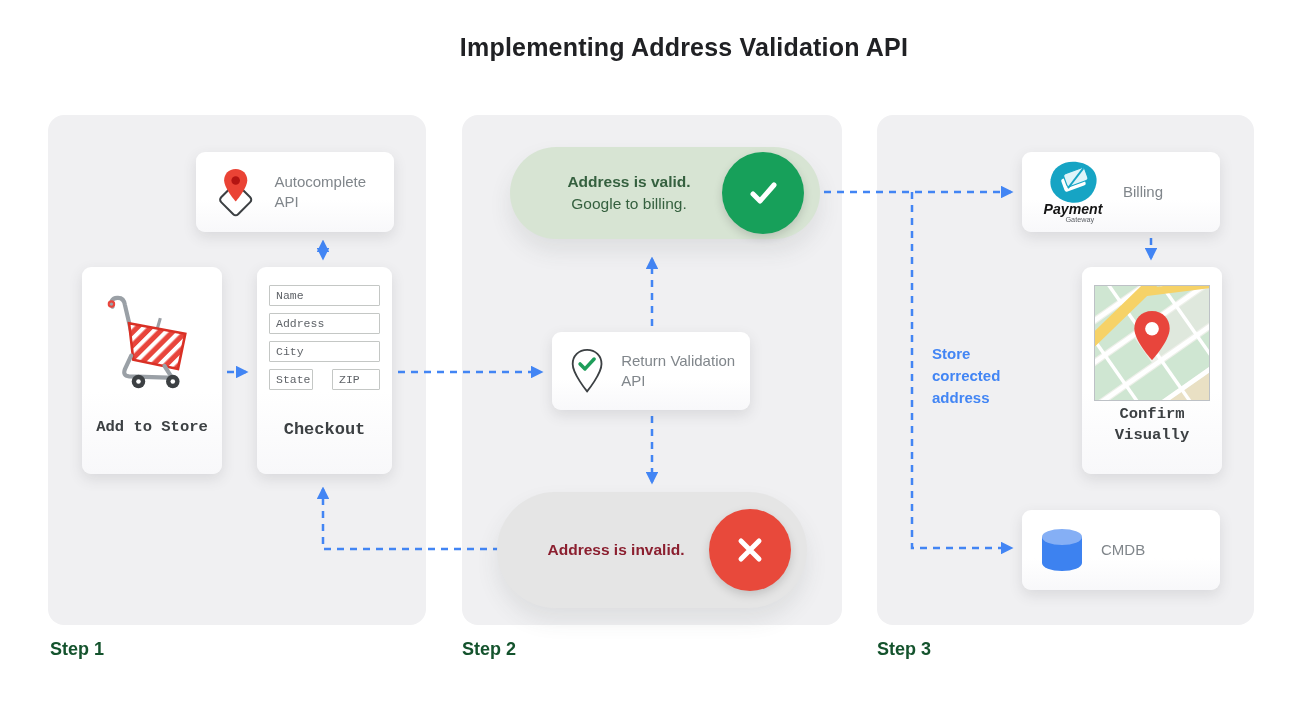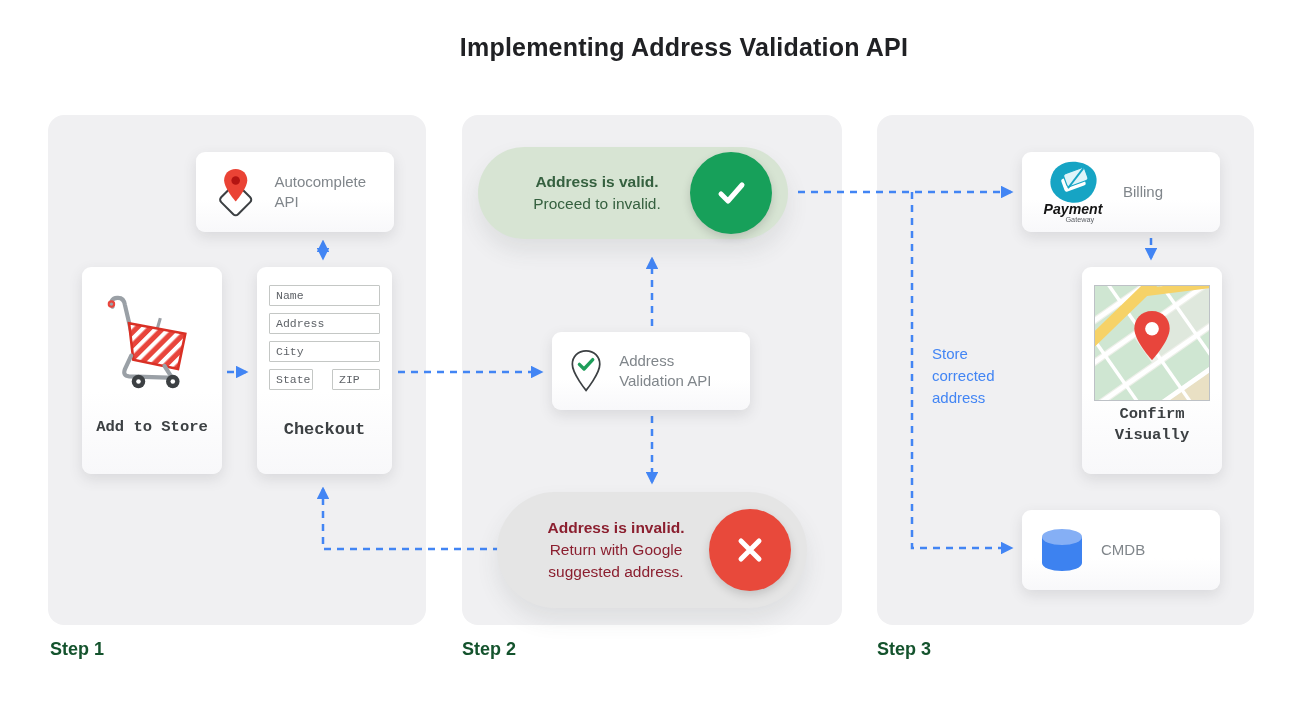--- a/index.html
+++ b/index.html
@@ -43,35 +43,35 @@
 
   .form-field { display:block; width:100%; height:21px; border:1px solid #c4c7c5; background:#fff;
                 color:#5f6368; font-size:11.5px; line-height:19px; padding-left:6px; margin-bottom:7px;
                 border-radius:1px; overflow:hidden; white-space:nowrap; }
   .field-row { display:flex; gap:19px; }
   .field-row .form-field.state { width:44px; flex:none; }
   .field-row .form-field.zip   { flex:1; }
 
   .pill { position:absolute; border-radius:60px; display:flex; align-items:center;
           box-shadow:0 12px 22px rgba(60,64,67,.10); }
-  #valid-pill   { left:478px; top:147px; width:310px; height:92px;  background:#d7e4d3; }
+  #valid-pill   { left:510px; top:147px; width:310px; height:92px;  background:#d7e4d3; }
   #invalid-pill { left:497px; top:492px; width:310px; height:116px; background:#e5e5e5; }
   .pill-text { flex:1; text-align:center; padding-left:26px; font-size:15.5px; line-height:1.4; }
   #valid-pill .pill-text   { color:#35603f; }
   #invalid-pill .pill-text { color:#8b1f2f; }
   .pill-text .bold { font-weight:bold; }
   .pill-circle { width:82px; height:82px; border-radius:50%; flex:none; margin-right:16px;
                  display:flex; align-items:center; justify-content:center;
                  box-shadow:0 4px 10px rgba(0,0,0,.15); }
   #valid-pill .pill-circle   { background:#17a05a; }
   #invalid-pill .pill-circle { background:#e8493b; }
 
   .map-thumb { margin-top:18px; width:116px; height:116px; border:1px solid #bdc1c6; background:#eef0eb; }
 
-  .note { position:absolute; left:932px; top:343px; width:92px; font-size:15px; font-weight:normal;
+  .note { position:absolute; left:932px; top:343px; width:92px; font-size:15px; font-weight:bold;
           color:#4285f4; line-height:1.45; }
 
   svg.arrows { position:absolute; left:0; top:0; width:1312px; height:704px; pointer-events:none; }
 </style>
 </head>
 <body>
 
 <div class="canvas">
 
   <div class="title">Implementing Address Validation API</div>
@@ -138,41 +138,40 @@
     <span class="field-row" style="width:100%">
       <span class="form-field state">State</span>
       <span class="form-field zip">ZIP</span>
     </span>
     <div class="card-caption">Checkout</div>
   </div>
 
   <div class="pill" id="valid-pill">
     <div class="pill-text">
       <span class="bold">Address is valid.</span><br>
-      <span>Proceed to invalid.</span>
+      <span>Google to billing.</span>
     </div>
     <div class="pill-circle">
       <svg width="40" height="40" viewBox="0 0 40 40">
           <path d="M10 21 l7 7 l14 -16" fill="none" stroke="#fff" stroke-width="5" stroke-linecap="round" stroke-linejoin="round"></path>
         </svg>
     </div>
   </div>
 
   <div class="card api-card" id="validation-card">
     <svg width="52" height="58" viewBox="0 0 60 66">
       <path d="M30 3 C18 3 9.5 11.5 9.5 23 C9.5 37 30 62 30 62 C30 62 50.5 37 50.5 23 C50.5 11.5 42 3 30 3 Z" fill="#fff" stroke="#3c4043" stroke-width="2.6"></path>
       <path d="M20 23 l7 7 l13 -14" fill="none" stroke="#1e9e5a" stroke-width="5" stroke-linecap="round" stroke-linejoin="round"></path>
     </svg>
-    <div class="api-label">Address Validation API</div>
+    <div class="api-label">Return Validation API</div>
   </div>
 
   <div class="pill" id="invalid-pill">
     <div class="pill-text">
       <span class="bold">Address is invalid.</span><br>
-      <span>Return with Google suggested address.</span>
     </div>
     <div class="pill-circle">
       <svg width="36" height="36" viewBox="0 0 36 36">
           <path d="M9 9 L27 27 M27 9 L9 27" stroke="#fff" stroke-width="5" stroke-linecap="round"></path>
         </svg>
     </div>
   </div>
 
   <div class="card api-card" id="billing-card">
     <svg width="74" height="64" viewBox="0 0 76 64">

